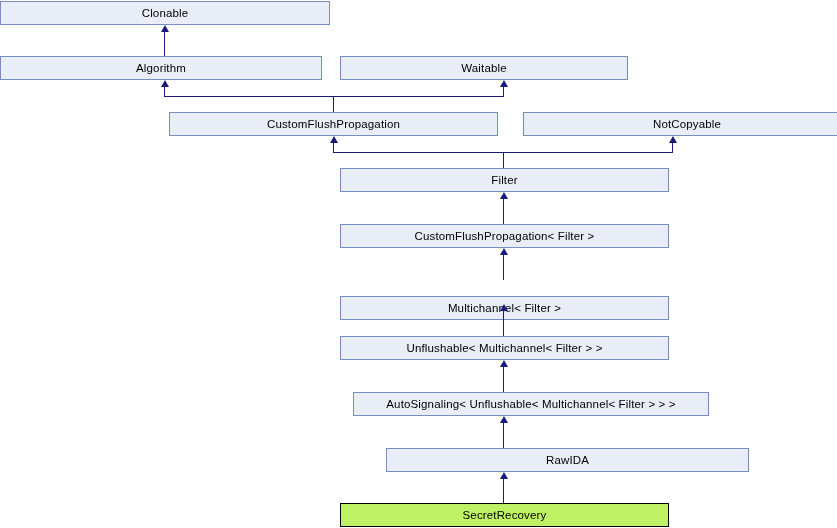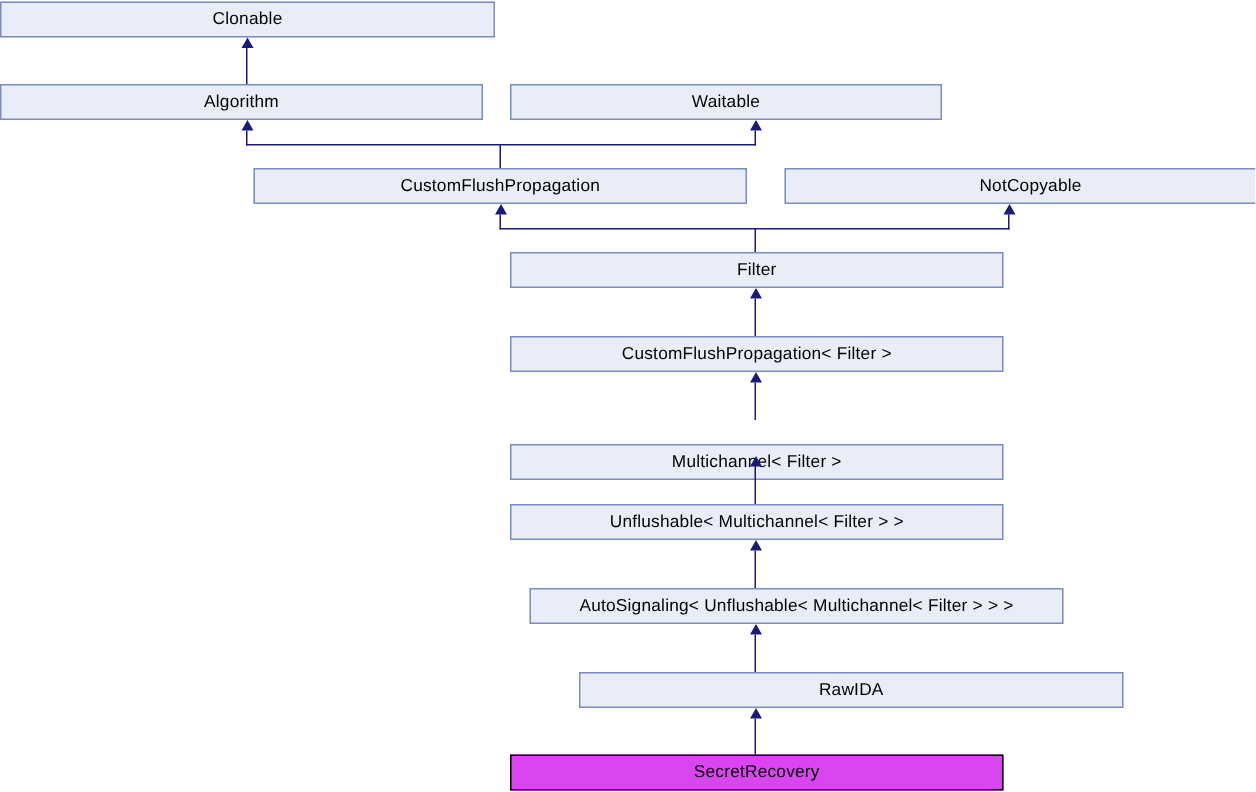--- a/index.html
+++ b/index.html
@@ -26,21 +26,21 @@
     color: #000000;
     font-size: 11.5px;
     line-height: 22px;
     height: 24px;
     text-align: center;
     white-space: nowrap;
     overflow: hidden;
     letter-spacing: 0.15px;
   }
   .node.current {
-    background: #d946ef;
+    background: #bef264;
     border: 1px solid #000000;
   }
   .edge {
     position: absolute;
     background: #1a1a7a;
   }
   .edge.v { width: 1px; }
   .edge.h { height: 1px; }
   
   .arrow {

